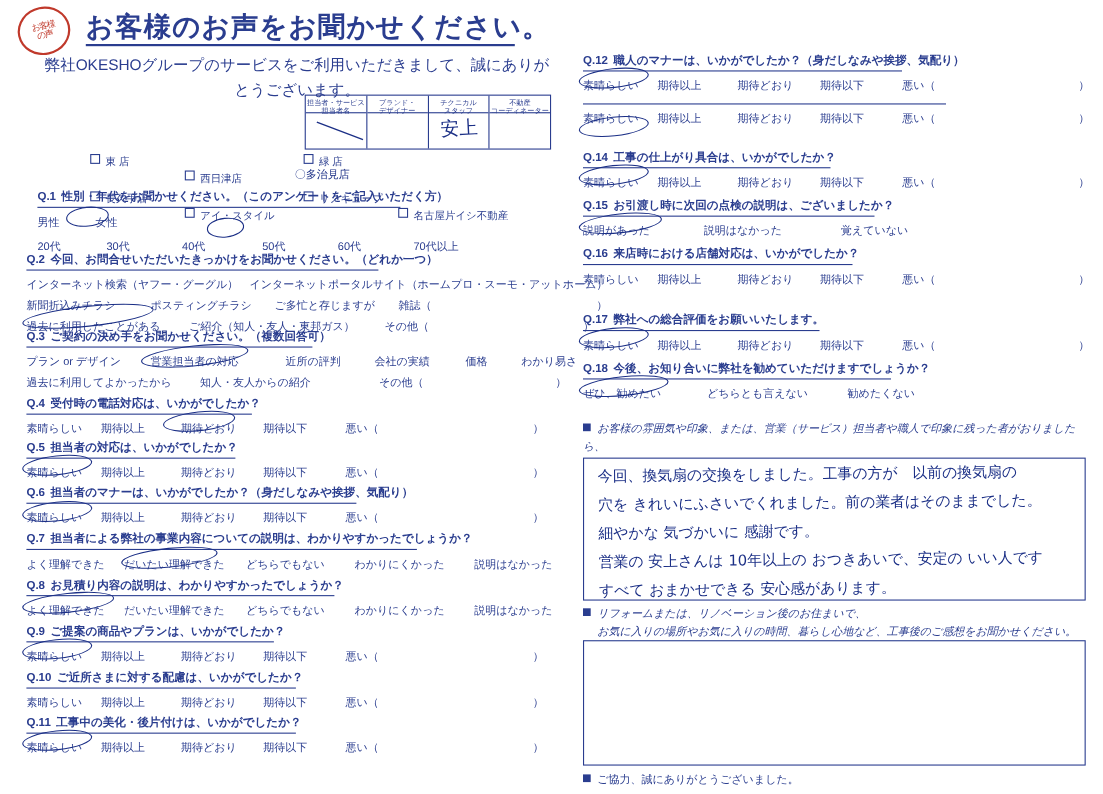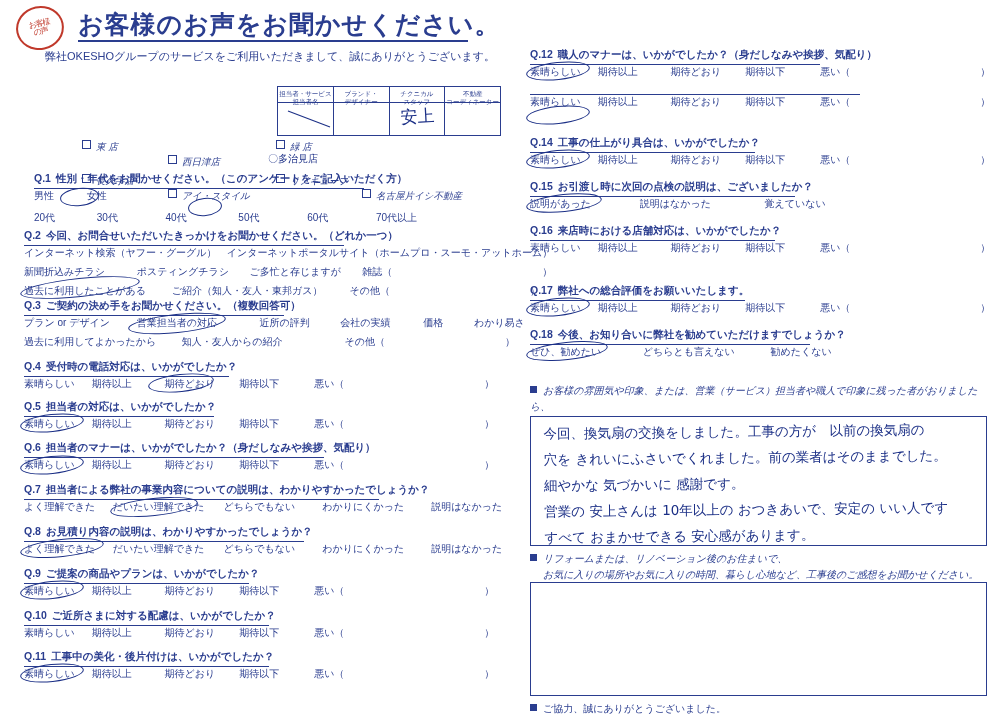--- a/index.html
+++ b/index.html
@@ -24,21 +24,21 @@
   }
   .title{
     position:absolute;left:78px;top:8px;
     font-size:25px;font-weight:bold;color:#2a3d8f;letter-spacing:1px;
   }
   .title-underline{
     position:absolute;left:78px;top:40px;width:390px;height:2px;background:#2a3d8f;
   }
   .lead{
     position:absolute;left:40px;top:48px;width:460px;
-    font-size:11px;line-height:1.6;text-align:center;color:#2a3d8f;
+    font-size:14px;line-height:1.6;text-align:center;color:#2a3d8f;
   }
 
   
   .info-table{
     position:absolute;left:277px;top:86px;width:222px;height:48px;
     border:1px solid #2a3d8f;display:flex;
   }
   .info-table .col{flex:1;border-right:1px solid #2a3d8f;position:relative;}
   .info-table .col:last-child{border-right:none;}
   .info-table .col .hd{
@@ -49,35 +49,35 @@
     position:absolute;left:0;right:0;top:18px;text-align:center;
     font-size:17px;color:#1b2f86;font-family:"DejaVu Sans",sans-serif;
     transform:rotate(-3deg);
   }
   .hand-slash{
     position:absolute;left:6px;top:20px;width:52px;height:24px;
   }
 
   
   .stores{position:absolute;left:82px;top:140px;width:420px;font-size:9.5px;}
-  .stores .row{display:flex;margin-bottom:5px;font-style:italic;}
+  .stores .row{display:flex;margin-bottom:5px;}
   .stores .cell{width:86px;}
   .stores .cell.wide{width:108px;margin-top:15px;}
   .cb{display:inline-block;width:7px;height:7px;border:1px solid #2a3d8f;margin-right:5px;vertical-align:1px;}
   .hand-store{
     position:absolute;left:268px;top:152px;font-size:10px;color:#1b2f86;
     font-family:"DejaVu Sans",sans-serif;
   }
 
   
   .q{position:absolute;font-size:10.5px;}
   .qt{font-weight:bold;white-space:nowrap;}
   .qt .num{margin-right:5px;}
   .qt-underline{height:1px;background:#2a3d8f;margin-top:2px;}
-  .opts{white-space:nowrap;font-size:10px;}
+  .opts{margin-top:6px;white-space:nowrap;font-size:10px;}
   .opts span.o{display:inline-block;}
 
   
   .circle{
     position:absolute;border:1.6px solid #1b2f86;border-radius:50%;
     transform:rotate(-6deg);
     pointer-events:none;
   }
 
   

